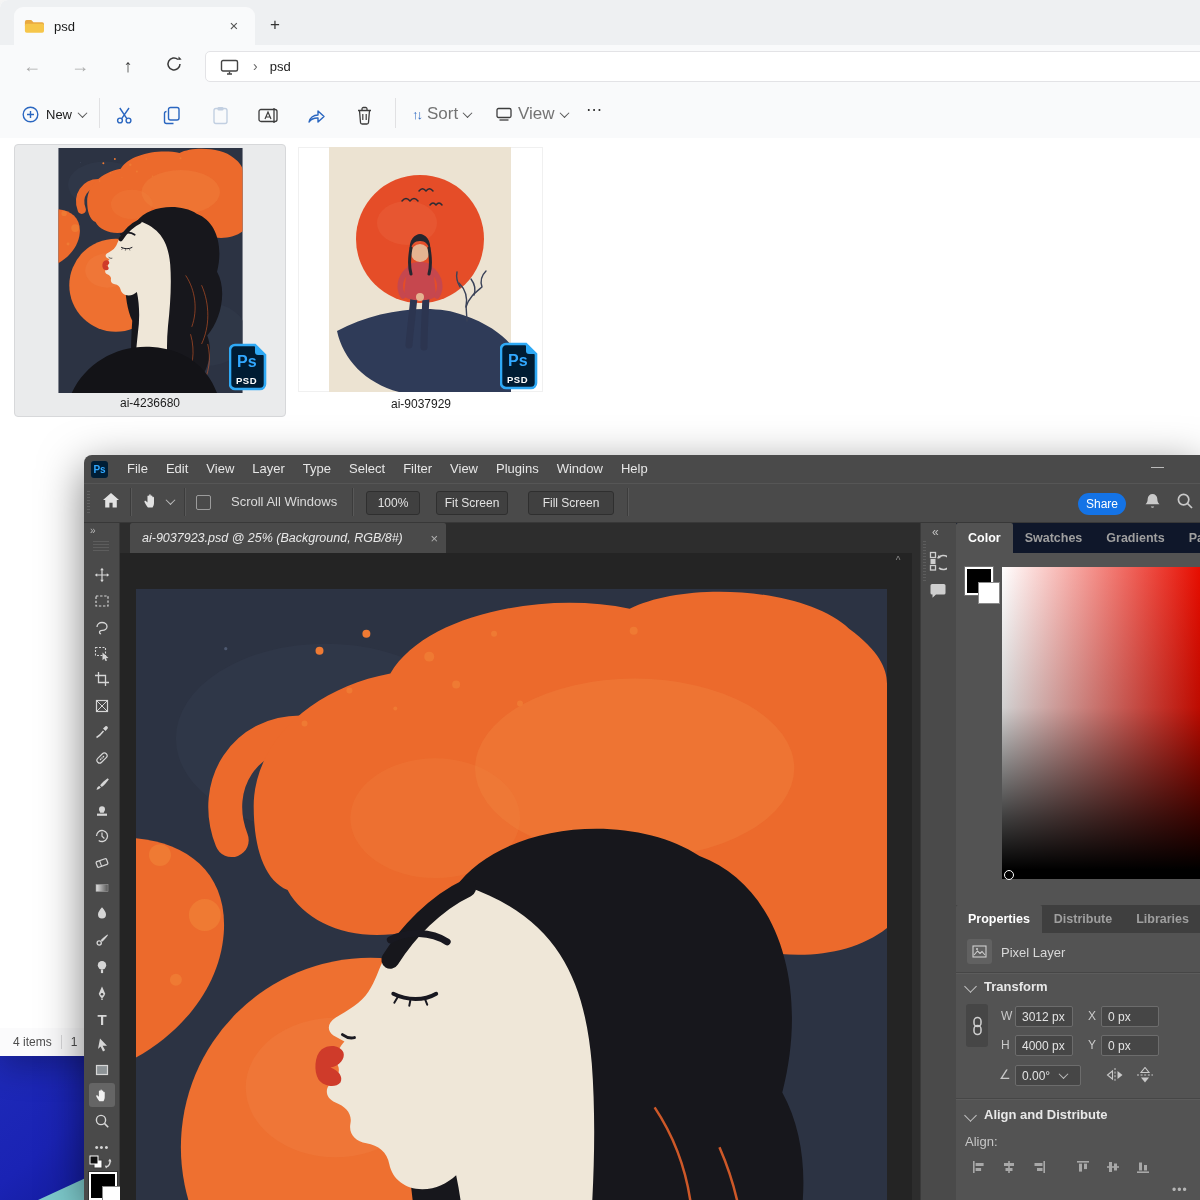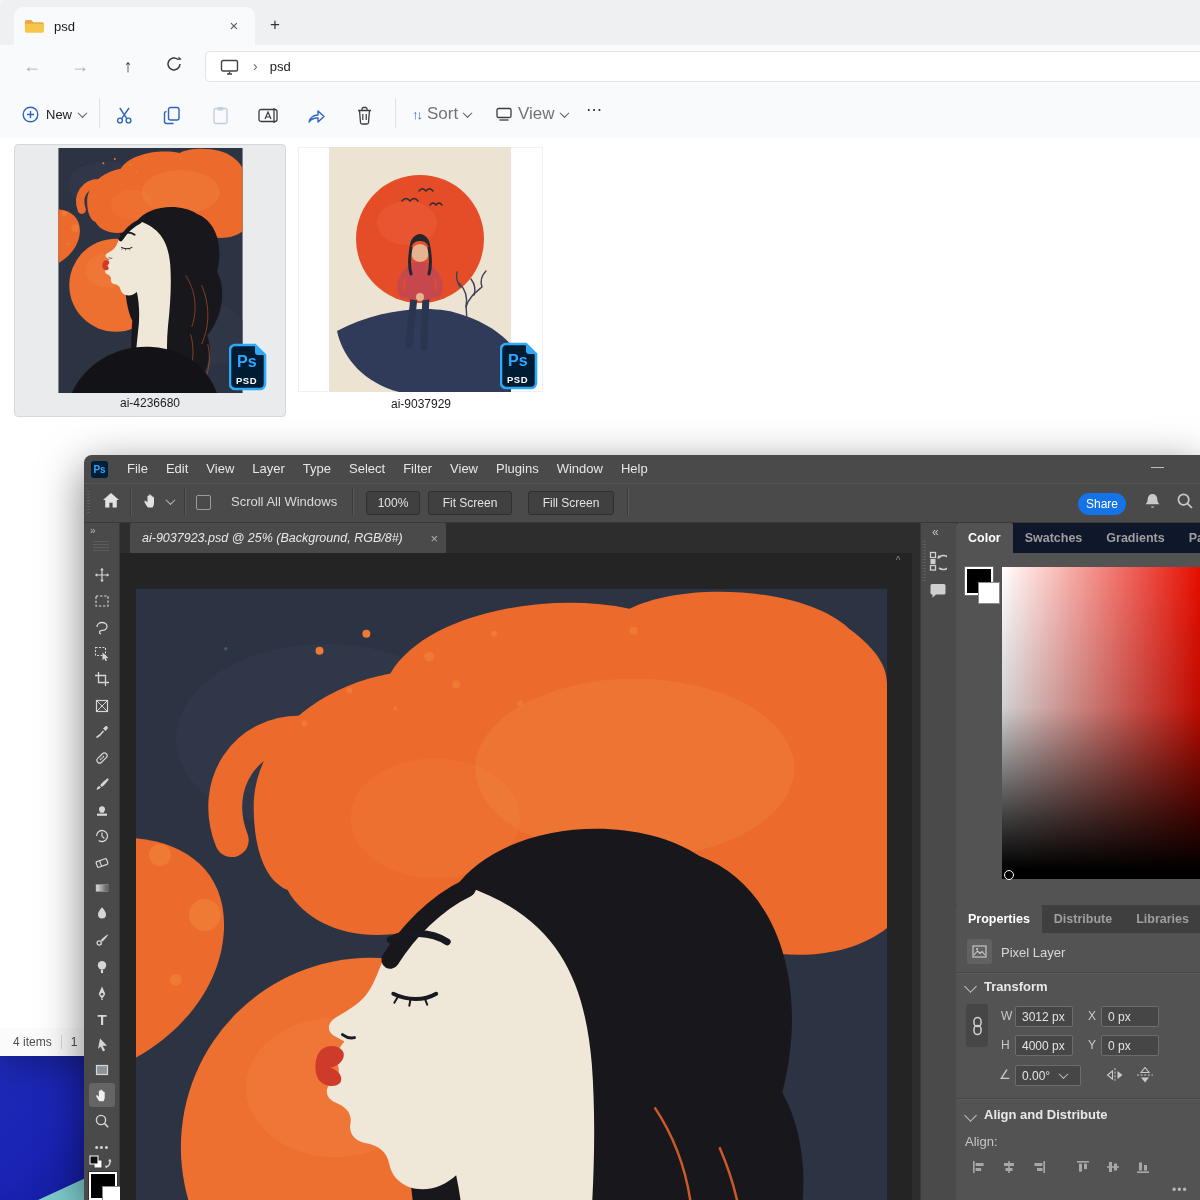--- a/index.html
+++ b/index.html
@@ -375,21 +375,21 @@
     <svg width="19" height="20" viewBox="0 0 16 16">
       <path d="M5,13.5 C3.9,12 2.7,10.1 2.1,8.8 c-.3,-.7 .6,-1.3 1.2,-.8 l1.3,1.2 V4.1 c0,-1 1.4,-1 1.4,0 V3.1 c0,-1 1.4,-1 1.4,0 v.9 c0,-1 1.4,-.95 1.4,0 v1.1 c0,-.9 1.3,-.9 1.3,.1 V9 c.1,1.9 -.4,3.1 -1.2,4.5 z" fill="#e2e2e2"></path>
     </svg>
     <span class="chev" style="border-color:#bdbdbd"></span>
   </div>
   <div class="abs opt-sep" style="left:100px"></div>
   <div class="abs opt-check" style="left:112px"></div>
   <div class="abs opt-label" style="left:147px">Scroll All Windows</div>
   <div class="abs opt-sep" style="left:268px"></div>
   <div class="abs opt-btn" style="left:282px;width:54px">100%</div>
-  <div class="abs opt-btn" style="left:344px;width:84px">Fit Screen</div>
+  <div class="abs opt-btn" style="left:352px;width:72px">Fit Screen</div>
   <div class="abs opt-btn" style="left:444px;width:86px">Fill Screen</div>
   <div class="abs opt-sep" style="left:543px"></div>
   <div class="abs share-pill" style="left:994px">Share</div>
   <div class="abs" style="left:1060px;top:37px">
     <svg width="17" height="19" viewBox="0 0 17 19">
       <path d="M8.5,2 a4.8,4.8 0 0 1 4.8,4.8 c0,3.4 1.4,4.6 2.2,5.4 H1.5 c.8,-.8 2.2,-2 2.2,-5.4 A4.8,4.8 0 0 1 8.5,2 z" fill="#c9c9c9"></path>
       <path d="M6.8,14.5 a1.8,1.8 0 0 0 3.4,0 z" fill="#c9c9c9"></path>
     </svg>
   </div>
   <div class="abs" style="left:1092px;top:37px">

